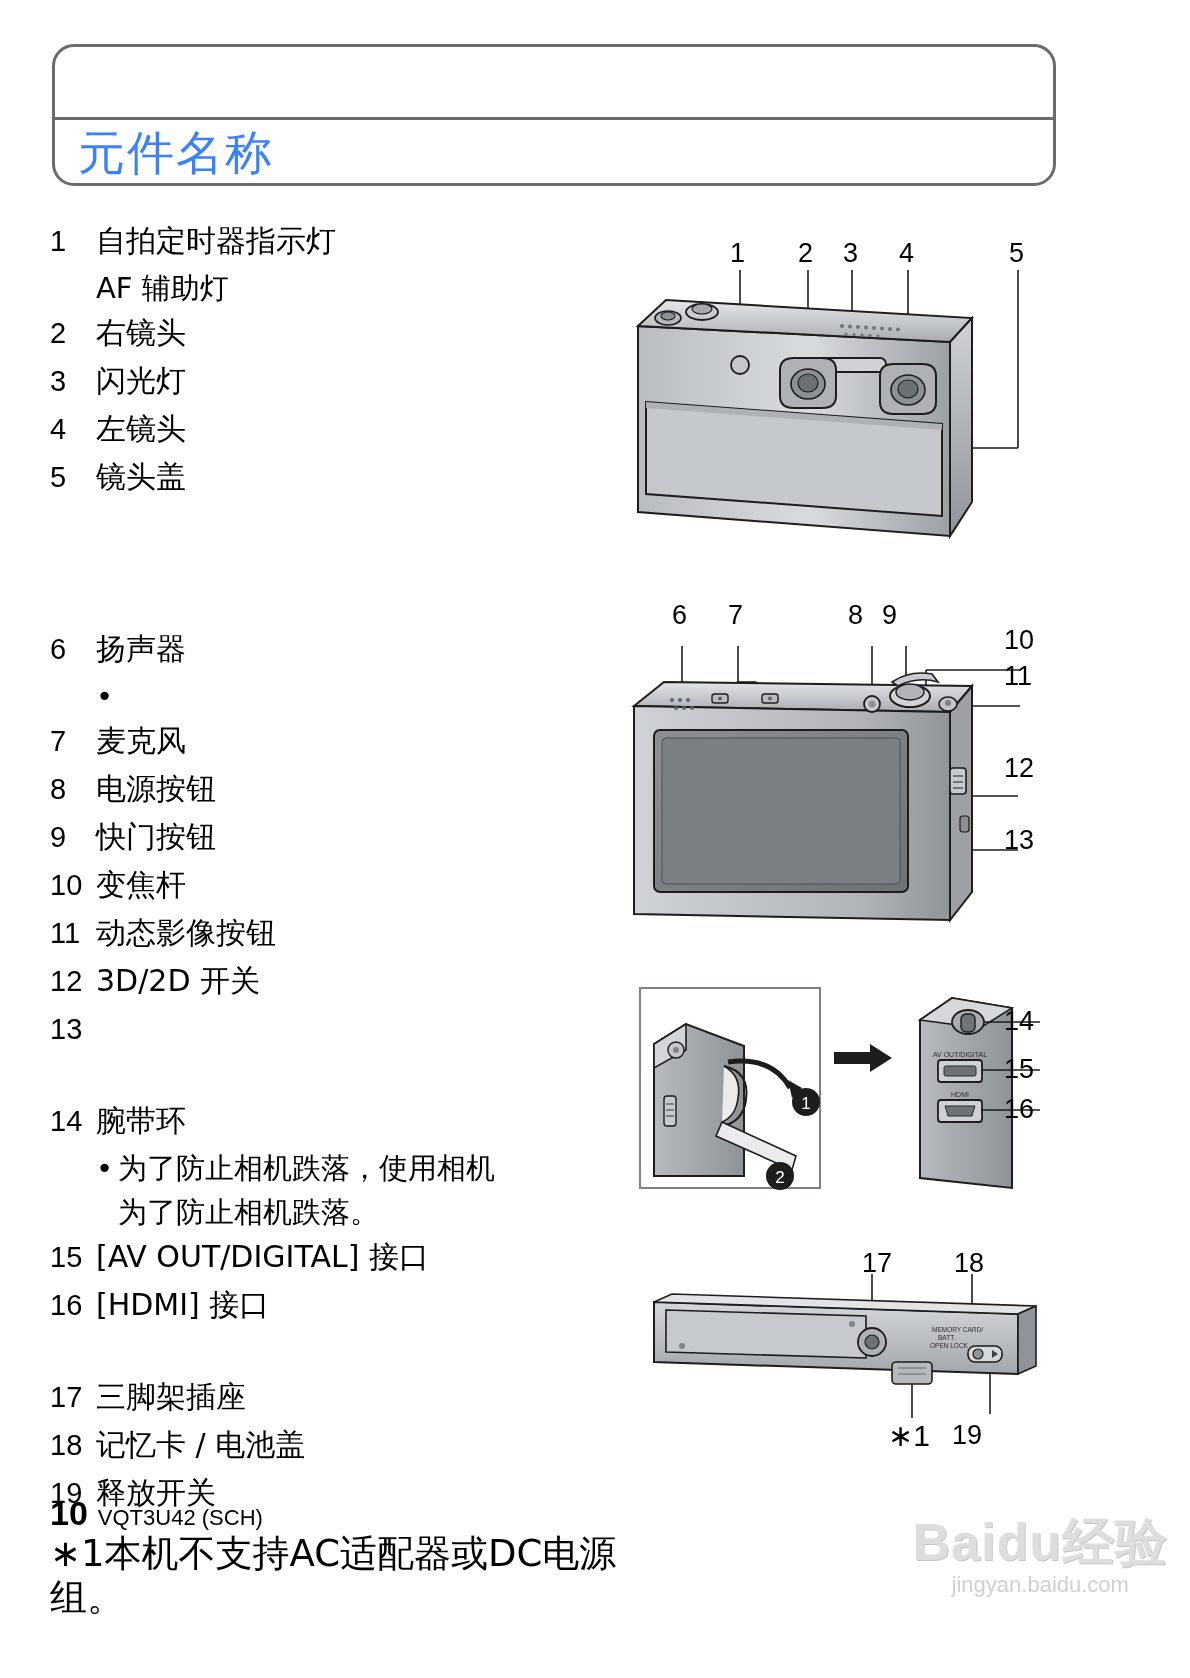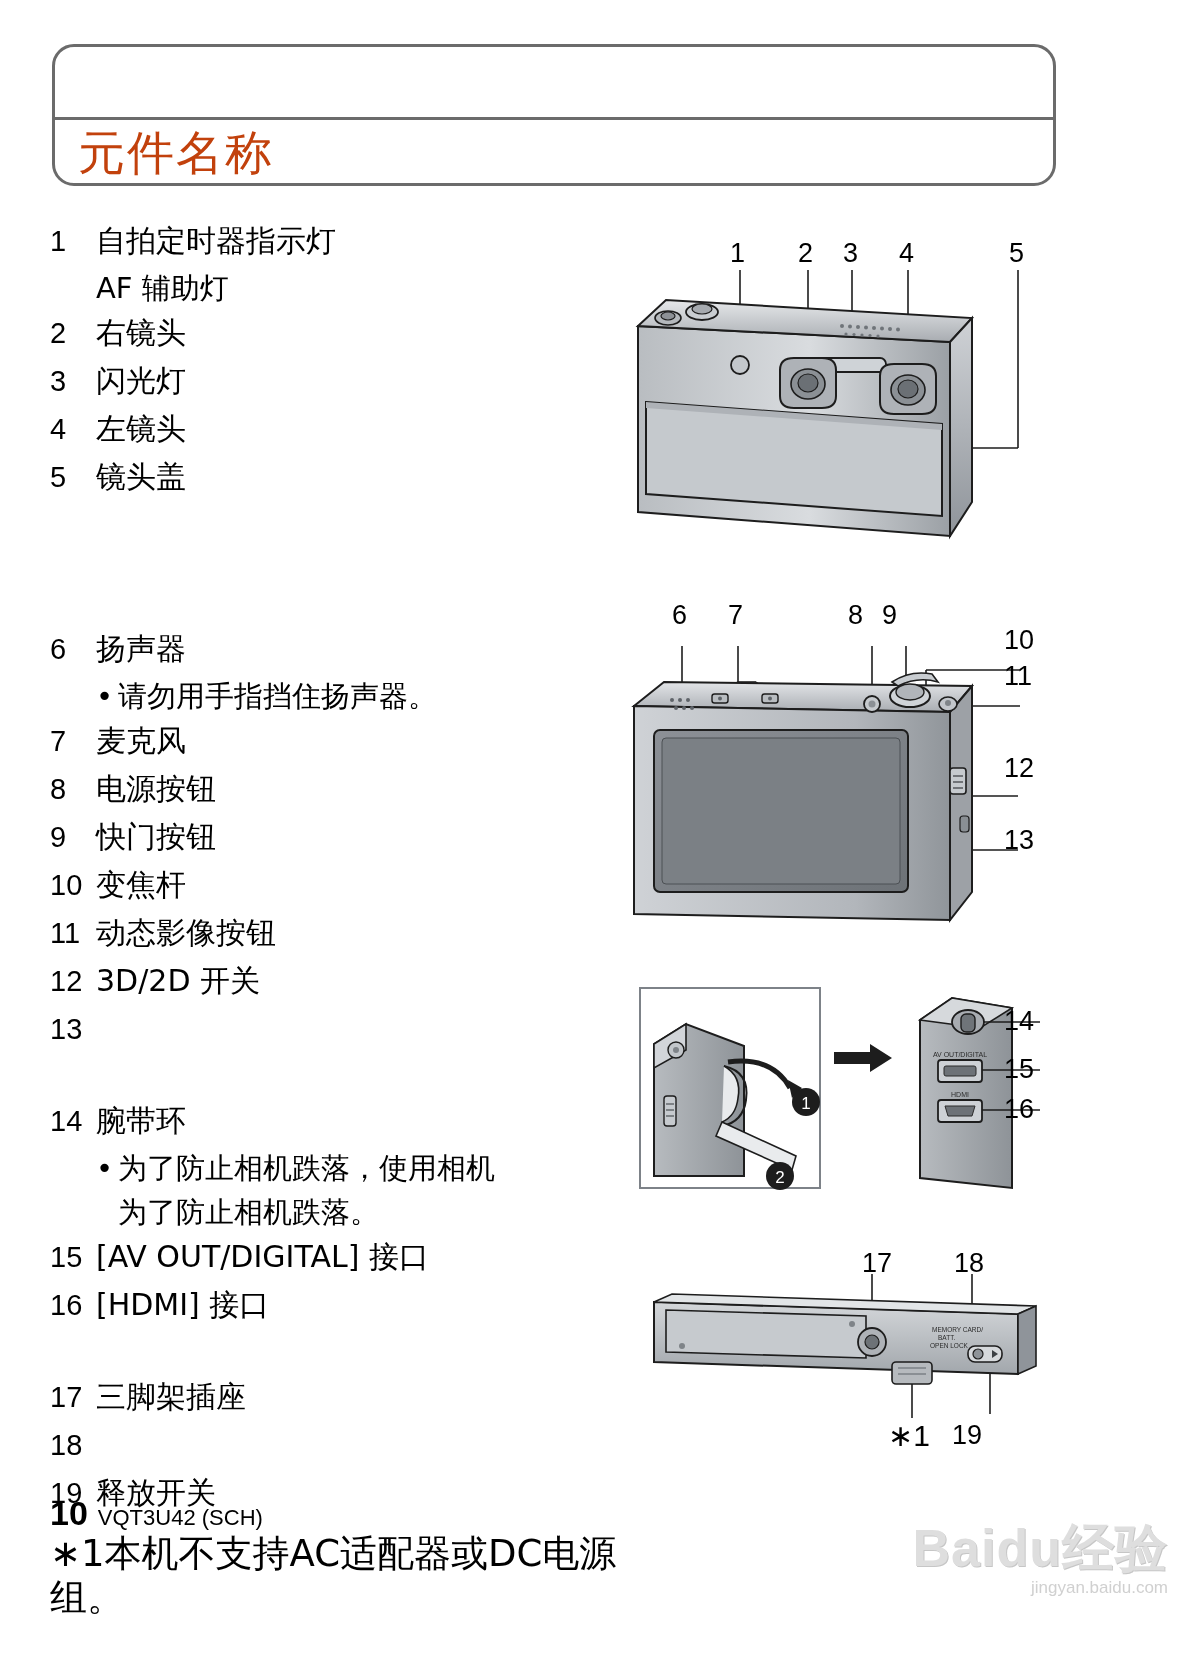--- a/index.html
+++ b/index.html
@@ -34,21 +34,21 @@
     width: 1004px;
     height: 3px;
     background: #6b6b6b;
   }
   .header-title {
     position: absolute;
     left: 78px;
     top: 122px;
     font-size: 47px;
     letter-spacing: 2px;
-    color: #c2410c;
+    color: #3b82f6;
     font-family: "DejaVu Sans", sans-serif;
     font-weight: normal;
   }
 
   
   .list {
     position: absolute;
     left: 50px;
     top: 218px;
     width: 570px;
@@ -137,24 +137,25 @@
   .wm-main {
     font-size: 52px;
     font-weight: bold;
     color: #d9d9d9;
     font-family: "Liberation Sans", sans-serif;
     letter-spacing: 1px;
     text-shadow: 1px 1px 0 #bdbdbd;
     margin-top: 8px;
   }
   .wm-sub {
-    font-size: 17px;
+    font-size: 22px;
     color: #c8c8c8;
     font-family: "Liberation Sans", sans-serif;
     margin-top: -6px;
+    text-align: center;
   }
 </style>
 </head>
 <body>
 
 <div class="header-box"></div>
 <div class="header-rule"></div>
 <div class="header-title">元件名称</div>
 
 <div class="list">
@@ -184,21 +185,20 @@
 
   <div class="gap-lg"></div>
   <div style="height:66px"></div>
 
   <div class="row">
     <div class="num">6</div>
     <div class="txt">扬声器</div>
   </div>
   <div class="sub2 bullet-line">
     <span class="bullet">•</span>
-    <span>请勿用手指挡住扬声器。</span>
   </div>
 
   <div class="row">
     <div class="num">7</div>
     <div class="txt">麦克风</div>
   </div>
   <div class="row">
     <div class="num">8</div>
     <div class="txt">电源按钮</div>
   </div>
@@ -244,20 +244,21 @@
   </div>
 
   <div class="gap-md"></div>
 
   <div class="row">
     <div class="num">17</div>
     <div class="txt">三脚架插座</div>
   </div>
   <div class="row">
     <div class="num">18</div>
+    <div class="txt">记忆卡 / 电池盖</div>
   </div>
   <div class="row">
     <div class="num">19</div>
     <div class="txt">释放开关</div>
   </div>
 
   <div class="gap-sm"></div>
   <div class="note">∗1本机不支持AC适配器或DC电源组。</div>
 </div>
 

